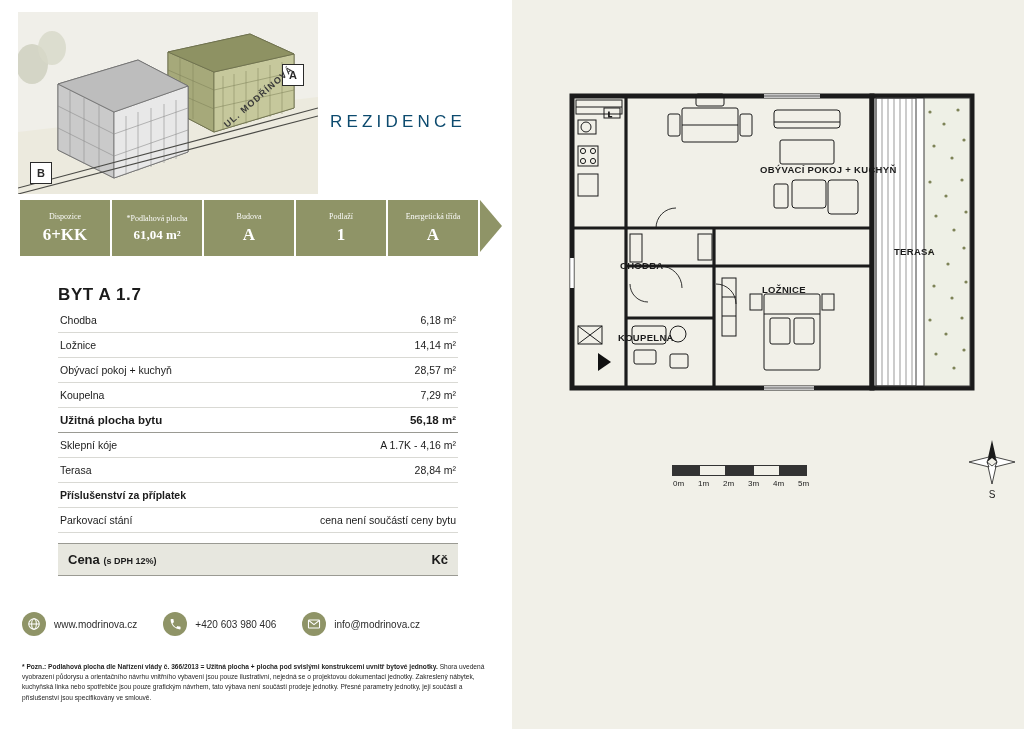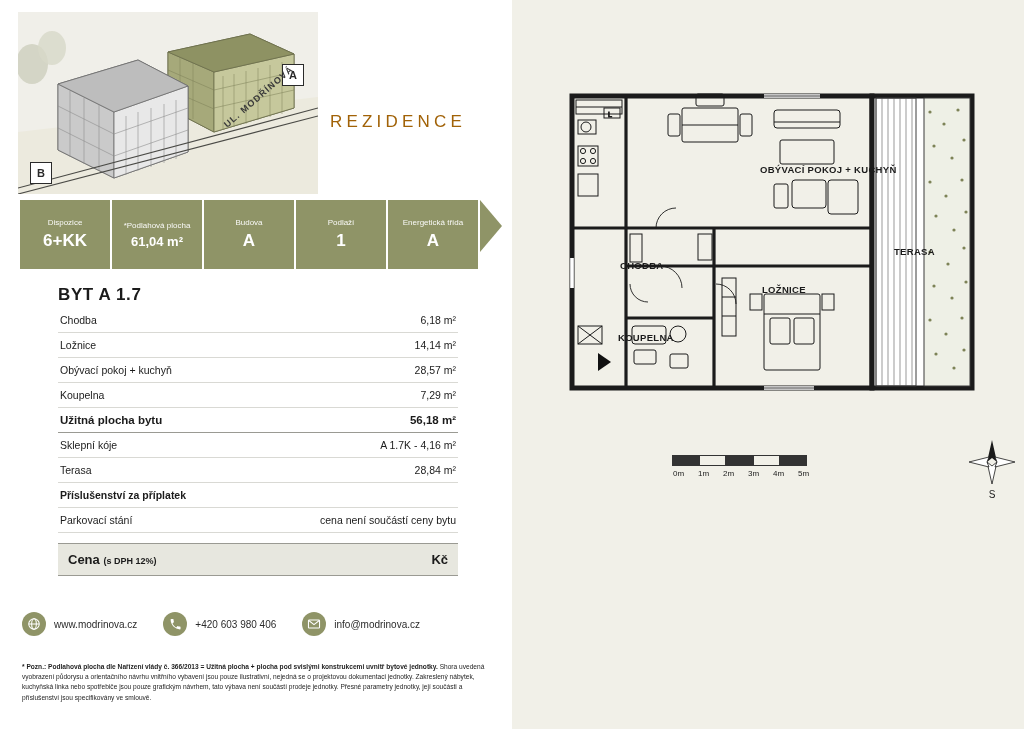--- a/index.html
+++ b/index.html
@@ -30,25 +30,25 @@
   }
   .badge-a{right:14px;top:52px;}
   .badge-b{left:12px;top:150px;}
   .street-label{
     position:absolute;font-size:9px;letter-spacing:1.2px;color:#3a3a3a;
     transform:rotate(-41deg);transform-origin:left top;font-weight:bold;
   }
   .brand{
     position:absolute;left:330px;top:112px;width:180px;
   }
-  .brand .b1{font-size:17px;letter-spacing:4.2px;color:#a16207;font-weight:400;}
+  .brand .b1{font-size:17px;letter-spacing:4.2px;color:#0c4a6e;font-weight:400;}
   .brand .b2{font-size:28px;letter-spacing:1.6px;color:#4a4a46;font-weight:400;margin-top:2px;}
 
   
-  .kpis{position:absolute;left:20px;top:200px;height:69px;display:flex;}
+  .kpis{position:absolute;left:20px;top:200px;height:56px;display:flex;font-family:Liberation Serif, serif;}
   .kpi{
     background:#8f9467;color:#fff;margin-right:2px;
     display:flex;flex-direction:column;align-items:center;justify-content:center;
     padding:0 10px;min-width:70px;
   }
   .kpi .k-lab{font-size:8px;opacity:.95;margin-bottom:4px;}
   .kpi .k-val{font-size:17px;font-weight:bold;}
   .kpi.big .k-val{font-size:13px;}
   .kpi-arrow{
     width:0;height:0;border-top:26.5px solid transparent;border-bottom:26.5px solid transparent;
@@ -74,21 +74,21 @@
   .cicon{width:24px;height:24px;border-radius:50%;background:#8f9467;display:flex;align-items:center;justify-content:center;color:#fff;font-size:12px;}
 
   .note{position:absolute;left:22px;top:662px;width:470px;font-size:6.6px;line-height:1.55;color:#1e1e1e;}
   .note b{font-weight:bold;}
 
   
   .right{
     position:absolute;left:512px;top:0;width:512px;height:729px;background:#f1f0e8;
   }
   .floorplan{position:absolute;left:52px;top:88px;width:420px;height:310px;}
-  .scalebar{position:absolute;left:160px;top:455px;}
+  .scalebar{position:absolute;left:160px;top:465px;}
   .sb-wrap{display:flex;}
   .sb{width:25px;height:9px;border:1px solid #333;}
   .sb.dark{background:#333;}
   .sb-labels{display:flex;margin-top:3px;margin-left:-6px;font-size:8px;}
   .sb-labels span{width:25px;text-align:center;}
   .compass{position:absolute;left:455px;top:438px;width:50px;height:62px;}
   .room-label{position:absolute;font-size:9.5px;font-weight:bold;letter-spacing:.3px;color:#1b1b1b;}
   .terasa-label{position:absolute;font-size:9.5px;font-weight:bold;letter-spacing:.3px;}
   .arrow-entry{
     position:absolute;left:34px;top:265px;width:0;height:0;

